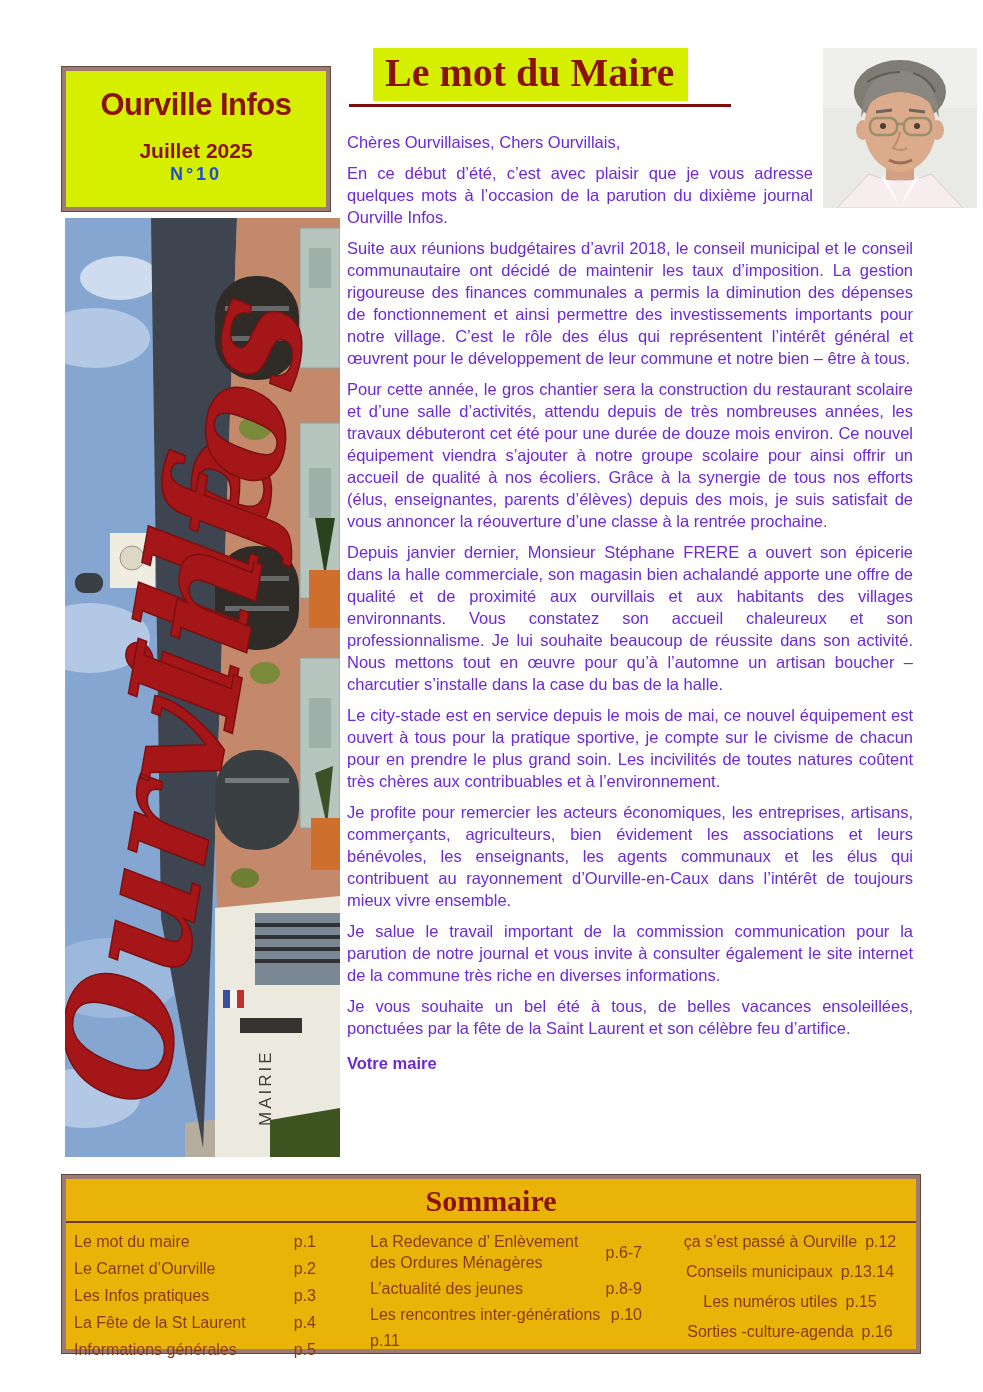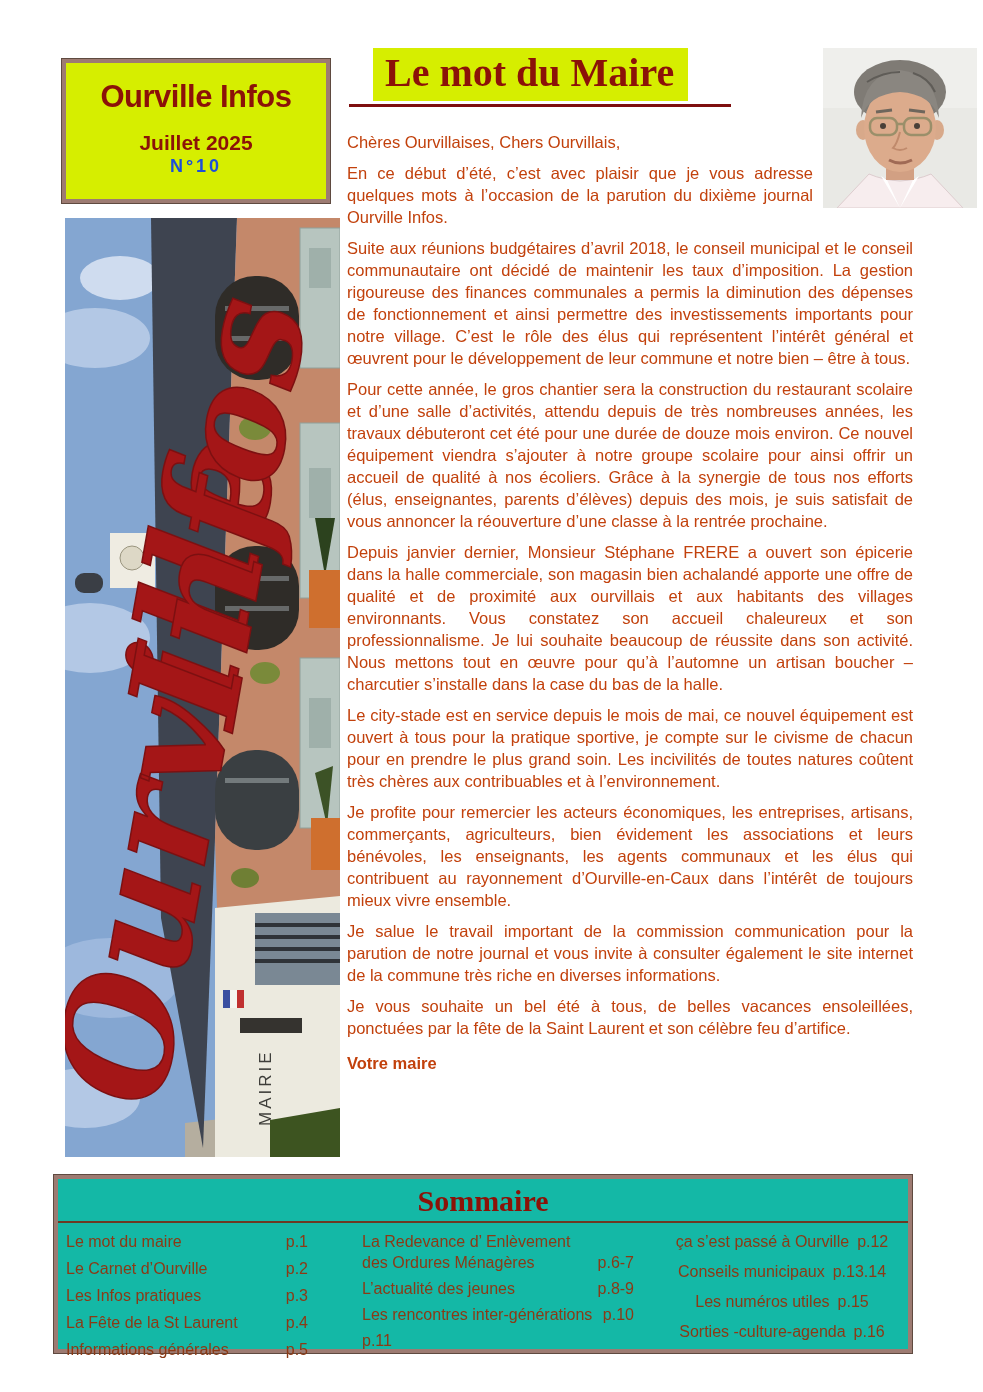--- a/index.html
+++ b/index.html
@@ -3,21 +3,21 @@
 <meta charset="utf-8">
 <style>
   html,body{margin:0;padding:0;background:#9a9a9a;}
   .page{
     position:relative;width:983px;height:1392px;background:#ffffff;
     margin:0 auto;overflow:hidden;
     font-family:"Liberation Sans",sans-serif;color:#222;
   }
   
   .nameplate{
-    position:absolute;left:62px;top:59px;width:268px;height:144px;
+    position:absolute;left:62px;top:67px;width:268px;height:144px;
     background:#d6ee00;border:4px solid #9d7b72;box-shadow:0 0 0 1px #5f4a40;
     box-sizing:border-box;text-align:center;
   }
   .nameplate-title{
     margin-top:16px;font-size:31px;font-weight:bold;color:#8b1208;letter-spacing:-.5px;
   }
   .nameplate-date{margin-top:16px;font-size:21px;font-weight:bold;color:#8b1208;}
   .nameplate-issue{margin-top:1px;font-size:18px;font-weight:bold;color:#1d4ed8;letter-spacing:3px;}
   
   .building-photo{position:absolute;left:65px;top:218px;width:275px;height:939px;}
@@ -28,46 +28,46 @@
   .article-title{
     display:inline-block;background:#d6ee00;color:#8b1208;
     font-family:"Liberation Serif",serif;font-weight:bold;font-size:40px;
     padding:3px 14px 6px 12px;line-height:1.1;
   }
   .title-rule{width:382px;height:3px;background:#7e0f0f;margin:3px 0 0 2px;}
   .mayor-photo{
     position:absolute;left:823px;top:48px;width:154px;height:160px;
   }
   .mayor-float-spacer{float:right;width:100px;height:74px;}
-  .letter{margin-top:24px;font-size:16.5px;line-height:22px;text-align:justify;color:#c2410c;}
+  .letter{margin-top:24px;font-size:16.5px;line-height:22px;text-align:justify;color:#6d28d9;}
   .letter p{margin:0 0 9px 0;}
   .letter .greeting{text-align:left;}
   .letter .bold-line{font-weight:bold;margin-top:13px;}
   
   .sommaire{
-    position:absolute;left:54px;top:1175px;width:858px;height:178px;
-    background:#14b8a6;border:4px solid #9d7b72;box-shadow:0 0 0 1px #5f4a40;
+    position:absolute;left:62px;top:1175px;width:858px;height:178px;
+    background:#eab308;border:4px solid #9d7b72;box-shadow:0 0 0 1px #5f4a40;
     box-sizing:border-box;
   }
   .sommaire-title{
     text-align:center;font-family:"Liberation Serif",serif;font-weight:bold;
     font-size:30px;color:#8b1208;padding-top:4px;line-height:36px;
   }
   .sommaire-rule{height:2px;background:#6b3a22;margin-top:2px;}
   .sommaire-cols{display:flex;padding:8px 10px 0 8px;}
   .som-col{display:flex;flex-direction:column;}
   .som-col1{width:242px;}
   .som-col2{width:272px;margin-left:54px;}
   .som-col3{width:232px;margin-left:32px;align-items:center;}
   .som-item{
     display:flex;justify-content:space-between;align-items:flex-end;
     color:#8b3a16;font-size:16px;line-height:21px;
   }
   .som-col1 .som-item{margin-bottom:6px;}
-  .som-col2 .som-item{margin-bottom:5px;}
+  .som-col2 .som-item{margin-bottom:5px;align-items:center;}
   .som-col3 .som-item{margin-bottom:9px;}
   .som-label{padding-right:8px;}
   .som-page{white-space:nowrap;}
 </style>
 </head>
 <body>
 
 <div class="page">
 
   <div class="nameplate">

